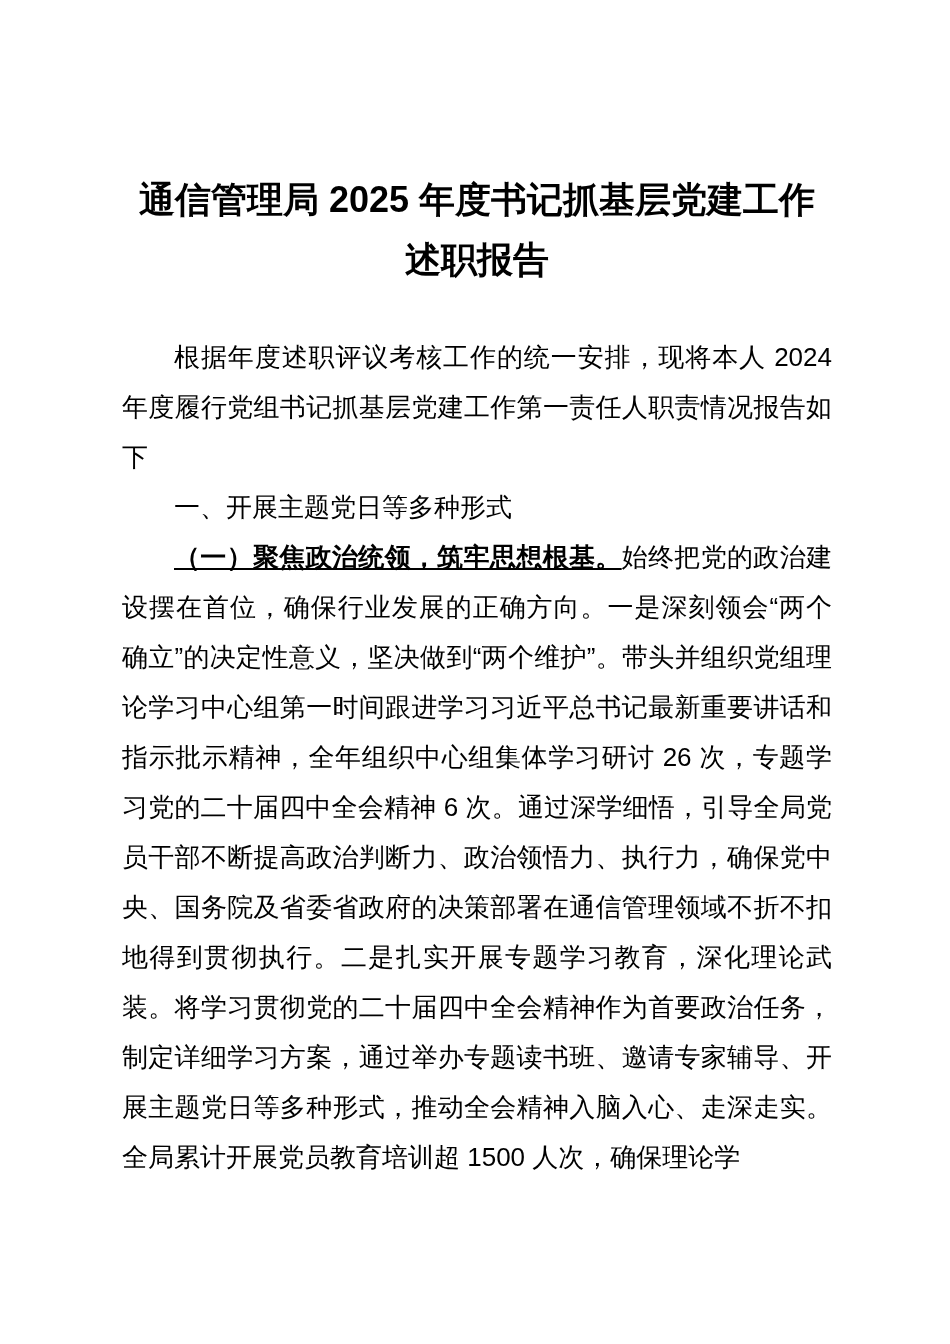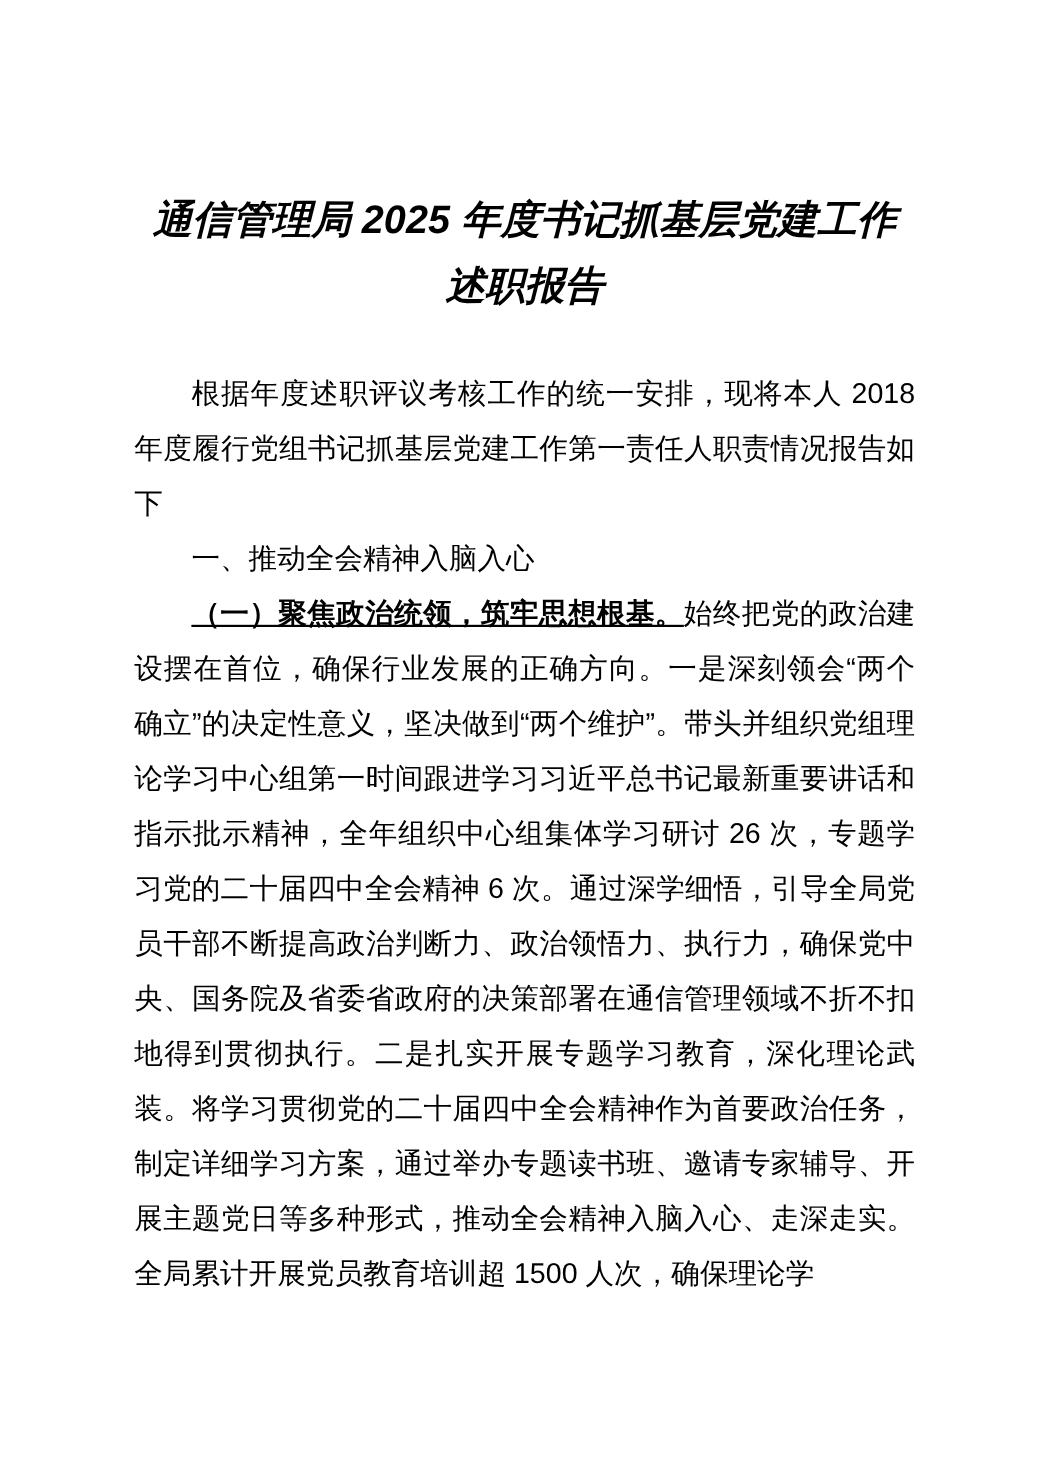--- a/index.html
+++ b/index.html
@@ -19,21 +19,20 @@
     color: #000000;
   }
   .doc-title {
     width: 700px;
     margin: 0 auto 42px auto;
     font-size: 36px;
     line-height: 60px;
     font-weight: bold;
     text-align: center;
     color: #000000;
-    font-style: italic;
   }
   .para {
     margin: 0;
     font-size: 26px;
     line-height: 50px;
     text-align: justify;
     text-indent: 2em;
     color: #000000;
     word-break: break-all;
   }
@@ -50,19 +49,19 @@
     text-decoration: underline;
   }
 </style>
 </head>
 <body>
 
 <div class="page">
 
   <h1 class="doc-title">通信管理局 2025 年度书记抓基层党建工作述职报告</h1>
 
-  <p class="para">根据年度述职评议考核工作的统一安排，现将本人 2018 年度履行党组书记抓基层党建工作第一责任人职责情况报告如下</p>
+  <p class="para">根据年度述职评议考核工作的统一安排，现将本人 2024 年度履行党组书记抓基层党建工作第一责任人职责情况报告如下</p>
 
-  <h2 class="section-heading">一、推动全会精神入脑入心</h2>
+  <h2 class="section-heading">一、开展主题党日等多种形式</h2>
 
   <p class="para"><span class="lead">（一）聚焦政治统领，筑牢思想根基。</span><span>始终把党的政治建设摆在首位，确保行业发展的正确方向。一是深刻领会“两个确立”的决定性意义，坚决做到“两个维护”。带头并组织党组理论学习中心组第一时间跟进学习习近平总书记最新重要讲话和指示批示精神，全年组织中心组集体学习研讨 26 次，专题学习党的二十届四中全会精神 6 次。通过深学细悟，引导全局党员干部不断提高政治判断力、政治领悟力、执行力，确保党中央、国务院及省委省政府的决策部署在通信管理领域不折不扣地得到贯彻执行。二是扎实开展专题学习教育，深化理论武装。将学习贯彻党的二十届四中全会精神作为首要政治任务，制定详细学习方案，通过举办专题读书班、邀请专家辅导、开展主题党日等多种形式，推动全会精神入脑入心、走深走实。全局累计开展党员教育培训超 1500 人次，确保理论学</span></p>
 
 </div>
 
 </body></html>

